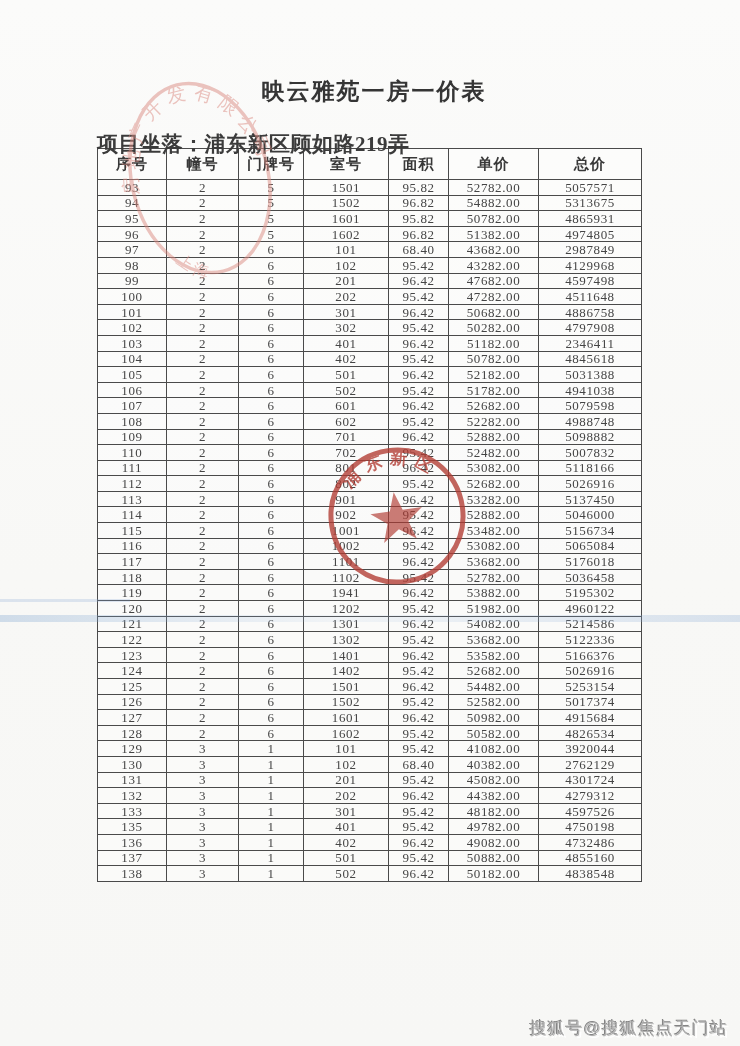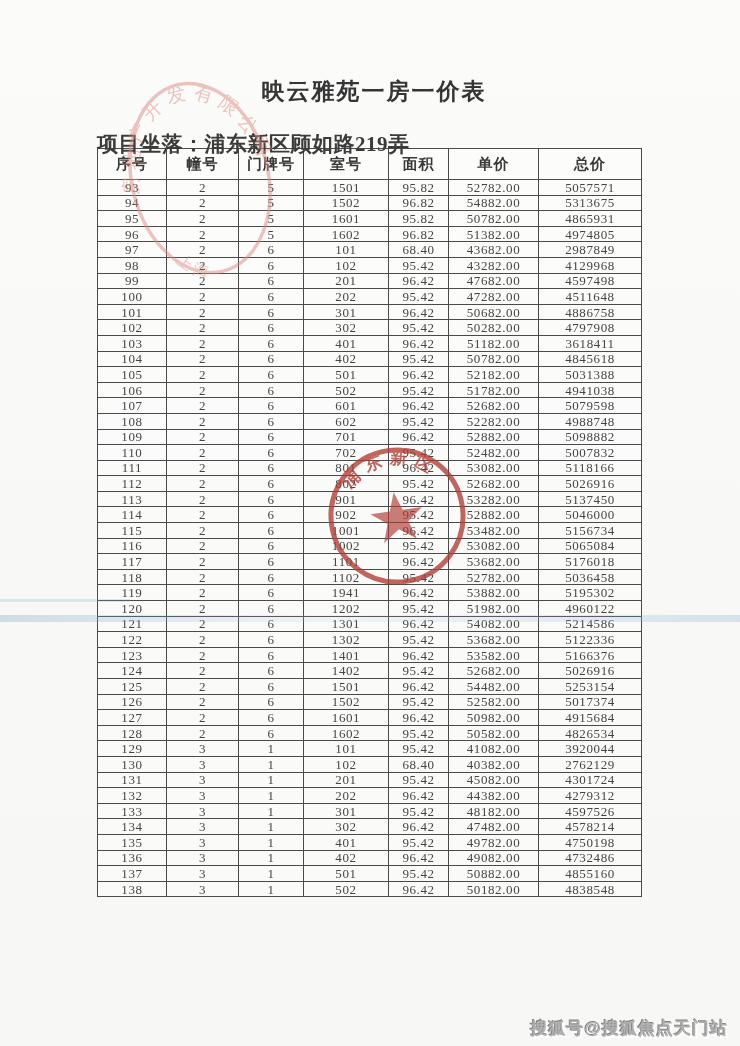--- a/index.html
+++ b/index.html
@@ -36,21 +36,21 @@
     position:absolute;left:0;top:615px;width:740px;height:7px;z-index:3;
     background:linear-gradient(90deg,rgba(120,160,205,0.32),rgba(170,195,225,0.12) 45%,rgba(130,165,210,0.28));
   }
   .scan-band-small{
     position:absolute;left:0;top:599px;width:130px;height:3px;z-index:3;
     background:rgba(130,165,210,0.25);
   }
   .watermark{
     position:absolute;right:12px;top:1017px;z-index:6;
     font-family:"Liberation Sans","DejaVu Sans",sans-serif;
-    font-size:17px;font-weight:700;letter-spacing:1px;
+    font-size:17px;font-weight:400;letter-spacing:1px;
     color:#b0b0b0;
     text-shadow:-1px -1px 0 #848484, 2px 2px 0 #ffffff;
   }
 </style>
 </head>
 <body>
 
 <div class="page">
 
   <h1 class="title">映云雅苑一房一价表</h1>
@@ -169,21 +169,21 @@
           <td>50282.00</td>
           <td>4797908</td>
         </tr>
         <tr>
           <td>103</td>
           <td>2</td>
           <td>6</td>
           <td>401</td>
           <td>96.42</td>
           <td>51182.00</td>
-          <td>3618411</td>
+          <td>2346411</td>
         </tr>
         <tr>
           <td>104</td>
           <td>2</td>
           <td>6</td>
           <td>402</td>
           <td>95.42</td>
           <td>50782.00</td>
           <td>4845618</td>
         </tr>
@@ -440,29 +440,20 @@
           <td>4279312</td>
         </tr>
         <tr>
           <td>133</td>
           <td>3</td>
           <td>1</td>
           <td>301</td>
           <td>95.42</td>
           <td>48182.00</td>
           <td>4597526</td>
-        </tr>
-        <tr>
-          <td>134</td>
-          <td>3</td>
-          <td>1</td>
-          <td>302</td>
-          <td>96.42</td>
-          <td>47482.00</td>
-          <td>4578214</td>
         </tr>
         <tr>
           <td>135</td>
           <td>3</td>
           <td>1</td>
           <td>401</td>
           <td>95.42</td>
           <td>49782.00</td>
           <td>4750198</td>
         </tr>

